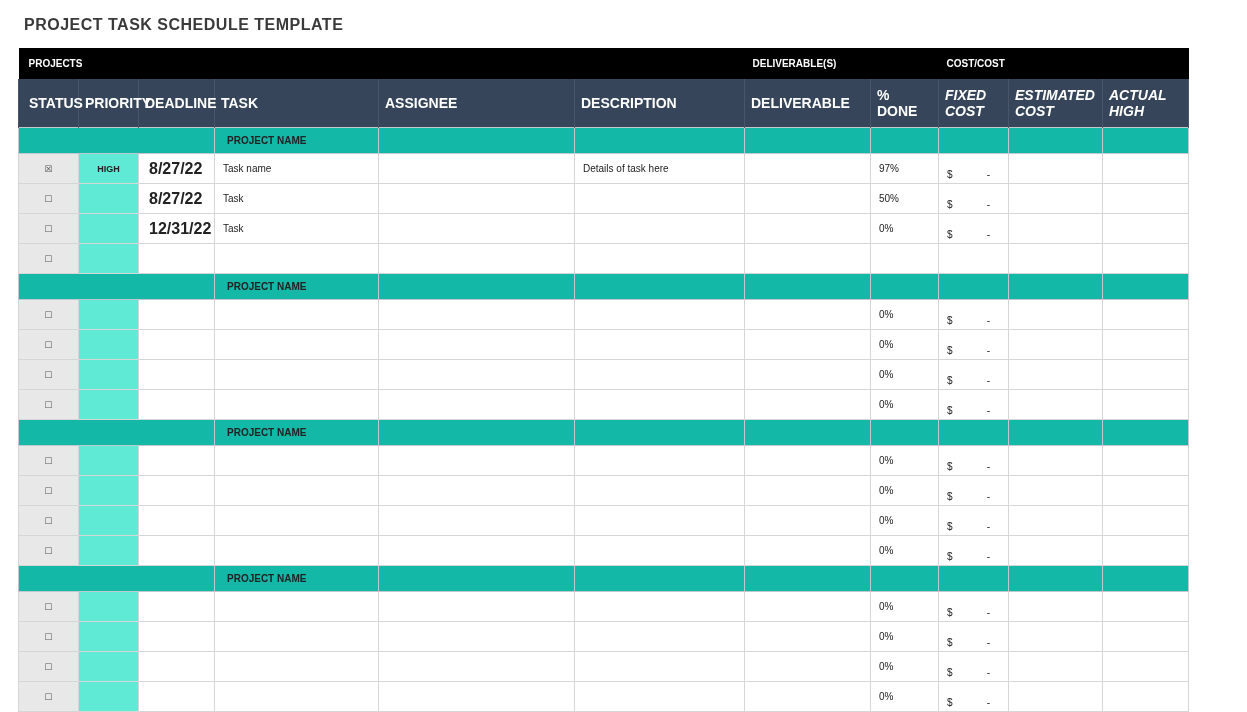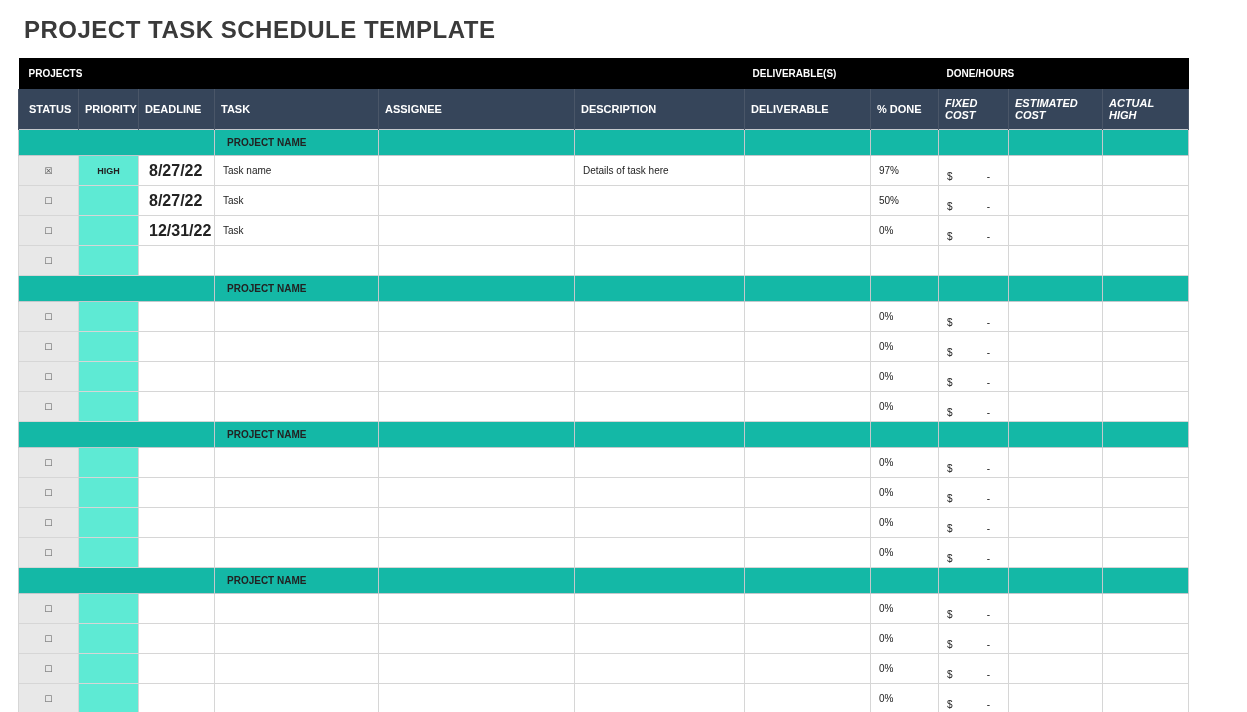--- a/index.html
+++ b/index.html
@@ -3,21 +3,21 @@
 <meta charset="utf-8">
 <style>
   * { box-sizing: border-box; margin: 0; padding: 0; }
   body {
     font-family: Arial, Helvetica, sans-serif;
     background: #ffffff;
     padding: 16px 18px;
     width: 1247px;
   }
   .title {
-    font-size: 24px;
+    font-size: 16px;
     font-weight: 700;
     color: #3a3a3a;
     letter-spacing: 0.5px;
     margin-bottom: 14px;
     margin-left: 6px;
   }
   table {
     border-collapse: collapse;
     width: 1089px;
     table-layout: fixed;
@@ -39,21 +39,21 @@
     background: #000000;
     color: #ffffff;
     font-size: 10px;
     font-weight: 700;
     padding: 10px 8px 10px 8px;
     border: none;
   }
   .blue-row td {
     background: #36455a;
     color: #ffffff;
-    font-size: 11px;
+    font-size: 14px;
     font-weight: 700;
     padding: 8px 6px;
     border-left: 1px solid #4a5668;
     border-right: 1px solid #4a5668;
   }
   .proj-row td {
     background: #14b8a6;
     font-size: 10px;
     font-weight: 700;
     color: #222;
@@ -113,21 +113,21 @@
       <col class="c-deliv">
       <col class="c-done">
     <col class="c-fixed">
       <col class="c-est">
       <col class="c-act">
   </colgroup>
   <tbody>
       <tr class="black-row">
     <td colspan="6">PROJECTS</td>
     <td colspan="2">DELIVERABLE(S)</td>
-    <td colspan="3">DONE/HOURS</td>
+    <td colspan="3">COST/COST</td>
   </tr>
   <tr class="blue-row">
     <td>STATUS</td>
     <td>PRIORITY</td>
     <td>DEADLINE</td>
     <td>TASK</td>
     <td>ASSIGNEE</td>
     <td>DESCRIPTION</td>
     <td>DELIVERABLE</td>
     <td>% DONE</td>

